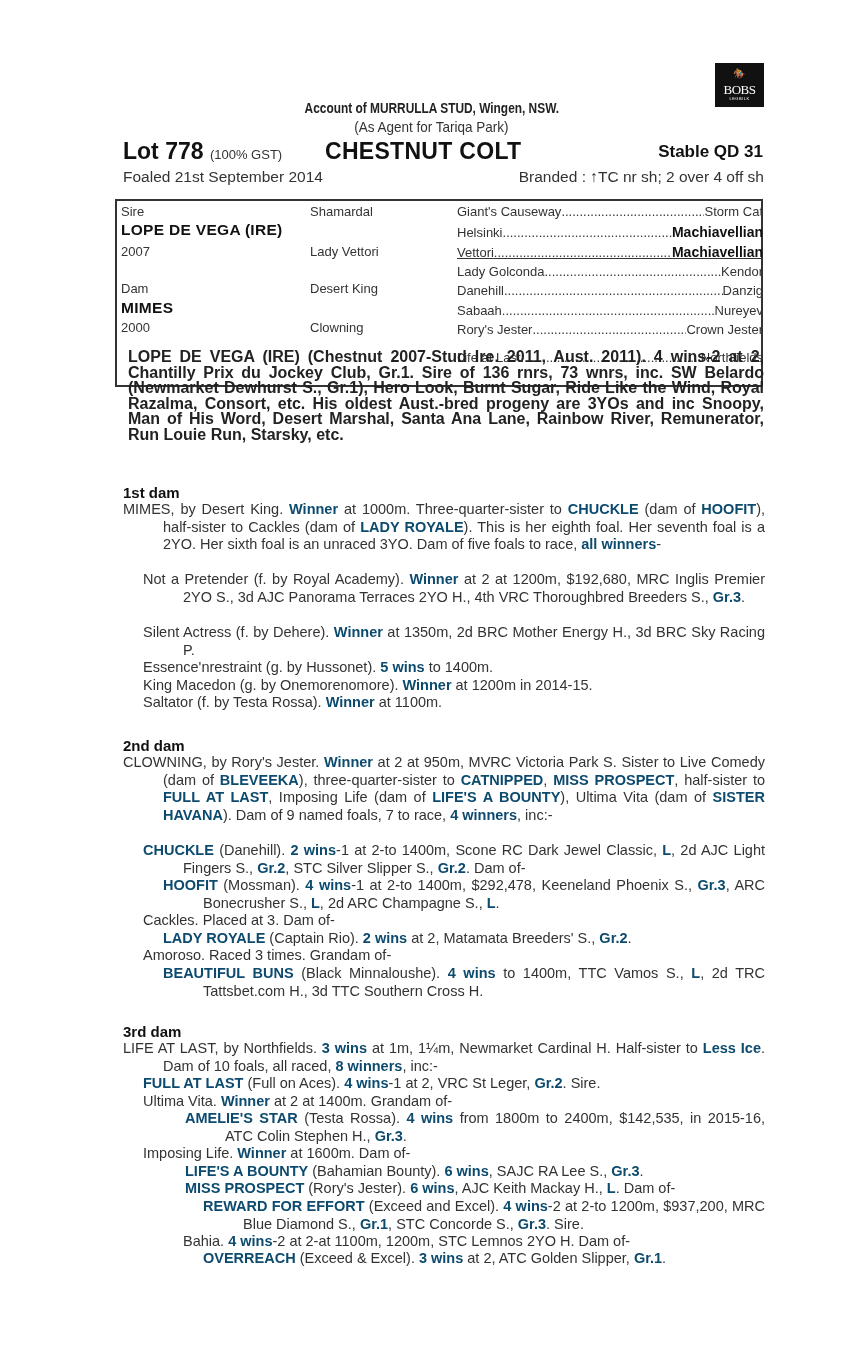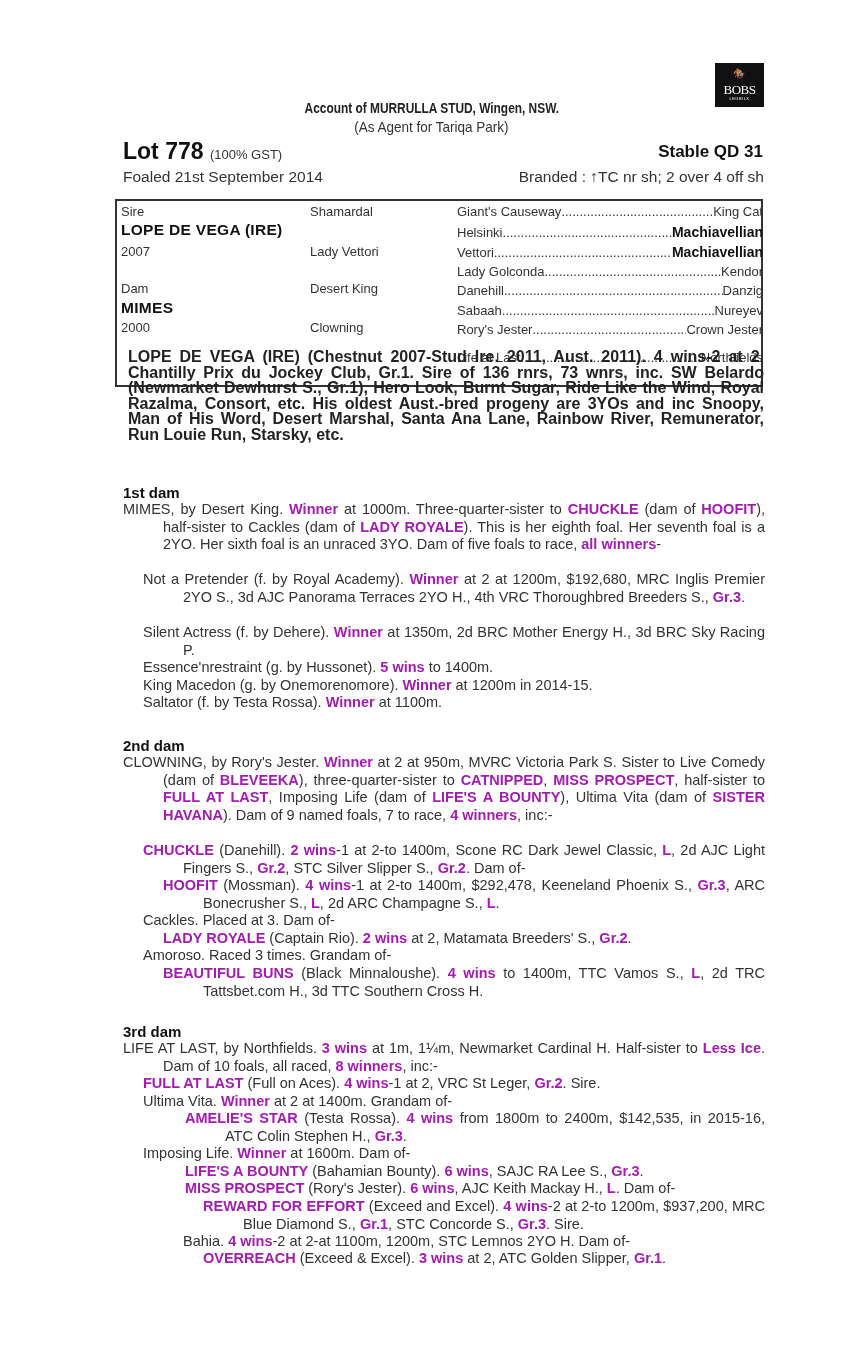--- a/index.html
+++ b/index.html
@@ -23,65 +23,66 @@
   .pbold { font-weight:bold; font-size:15.5px; color:#111; letter-spacing:0.3px; }
   .gg { position:absolute; left:340px; width:306px; font-size:13px; color:#333; display:flex; white-space:nowrap;align-items:flex-end; }
   .gg .n { flex:0 0 auto; }
   .gg .d { flex:1 1 auto; overflow:hidden; }
   .gg .d::after { content:"................................................................................................................"; letter-spacing:0px; }
   .gg .s { flex:0 0 auto; }
   .gg .s.b { font-weight:bold; font-size:14px; color:#111; }
   .sirepara { left:128px; top:349px; width:636px; font-weight:bold; font-size:16px; line-height:15.5px; color:#222; text-align:justify; }
   .sec { left:123px; font-weight:bold; font-size:15px; color:#111; }
   .para { position:absolute; font-size:14.5px; line-height:17.5px; color:#333; text-align:justify; text-align-last:left; }
-  .para b { color:#a21caf; }
+  .para b { color:#0c4a6e; }
   .hang { text-indent:-40px; }
 </style>
 </head>
 <body>
 
 <div class="abs logo">
   <span class="horse">🏇</span>
   <span class="bobs">BOBS</span>
   <span class="sub">LEGBILK</span>
 </div>
 
 <div class="abs account">Account of MURRULLA STUD, Wingen, NSW.</div>
 <div class="abs agent">(As Agent for Tariqa Park)</div>
 
 <div class="abs lotline">
   <span class="lot"><span>Lot 778</span> <span class="gst">(100% GST)</span></span>
+  <span class="colt">CHESTNUT COLT</span>
   <span class="stable">Stable QD 31</span>
 </div>
 <div class="abs foaled">Foaled 21st September 2014</div>
 <div class="abs branded">Branded : ↑TC nr sh; 2 over 4 off sh</div>
 
 <div class="abs ped">
   <span class="pcell" style="left:4px;top:3px;">Sire</span>
   <span class="pcell pbold" style="left:4px;top:20px;">LOPE DE VEGA (IRE)</span>
   <span class="pcell" style="left:4px;top:43px;">2007</span>
   <span class="pcell" style="left:193px;top:3px;">Shamardal</span>
   <span class="pcell" style="left:193px;top:43px;">Lady Vettori</span>
   <span class="pcell" style="left:4px;top:80px;">Dam</span>
   <span class="pcell pbold" style="left:4px;top:98px;">MIMES</span>
   <span class="pcell" style="left:4px;top:119px;">2000</span>
   <span class="pcell" style="left:193px;top:80px;">Desert King</span>
   <span class="pcell" style="left:193px;top:119px;">Clowning</span>
   <div id="gg-wrap">
       <div class="gg" style="top: 3px;">
         <span class="n">Giant's Causeway</span>
         <span class="d"></span>
-        <span class="s">King Cat</span>
+        <span class="s">Storm Cat</span>
       </div>
       <div class="gg" style="top: 23px;">
         <span class="n">Helsinki</span>
         <span class="d"></span>
         <span class="s b">Machiavellian</span>
       </div>
-      <div class="gg" style="top: 43px;">
+      <div class="gg" style="top: 43px; text-decoration: underline;">
         <span class="n">Vettori</span>
         <span class="d"></span>
         <span class="s b">Machiavellian</span>
       </div>
       <div class="gg" style="top: 63px;">
         <span class="n">Lady Golconda</span>
         <span class="d"></span>
         <span class="s">Kendor</span>
       </div>
       <div class="gg" style="top: 82px;">

